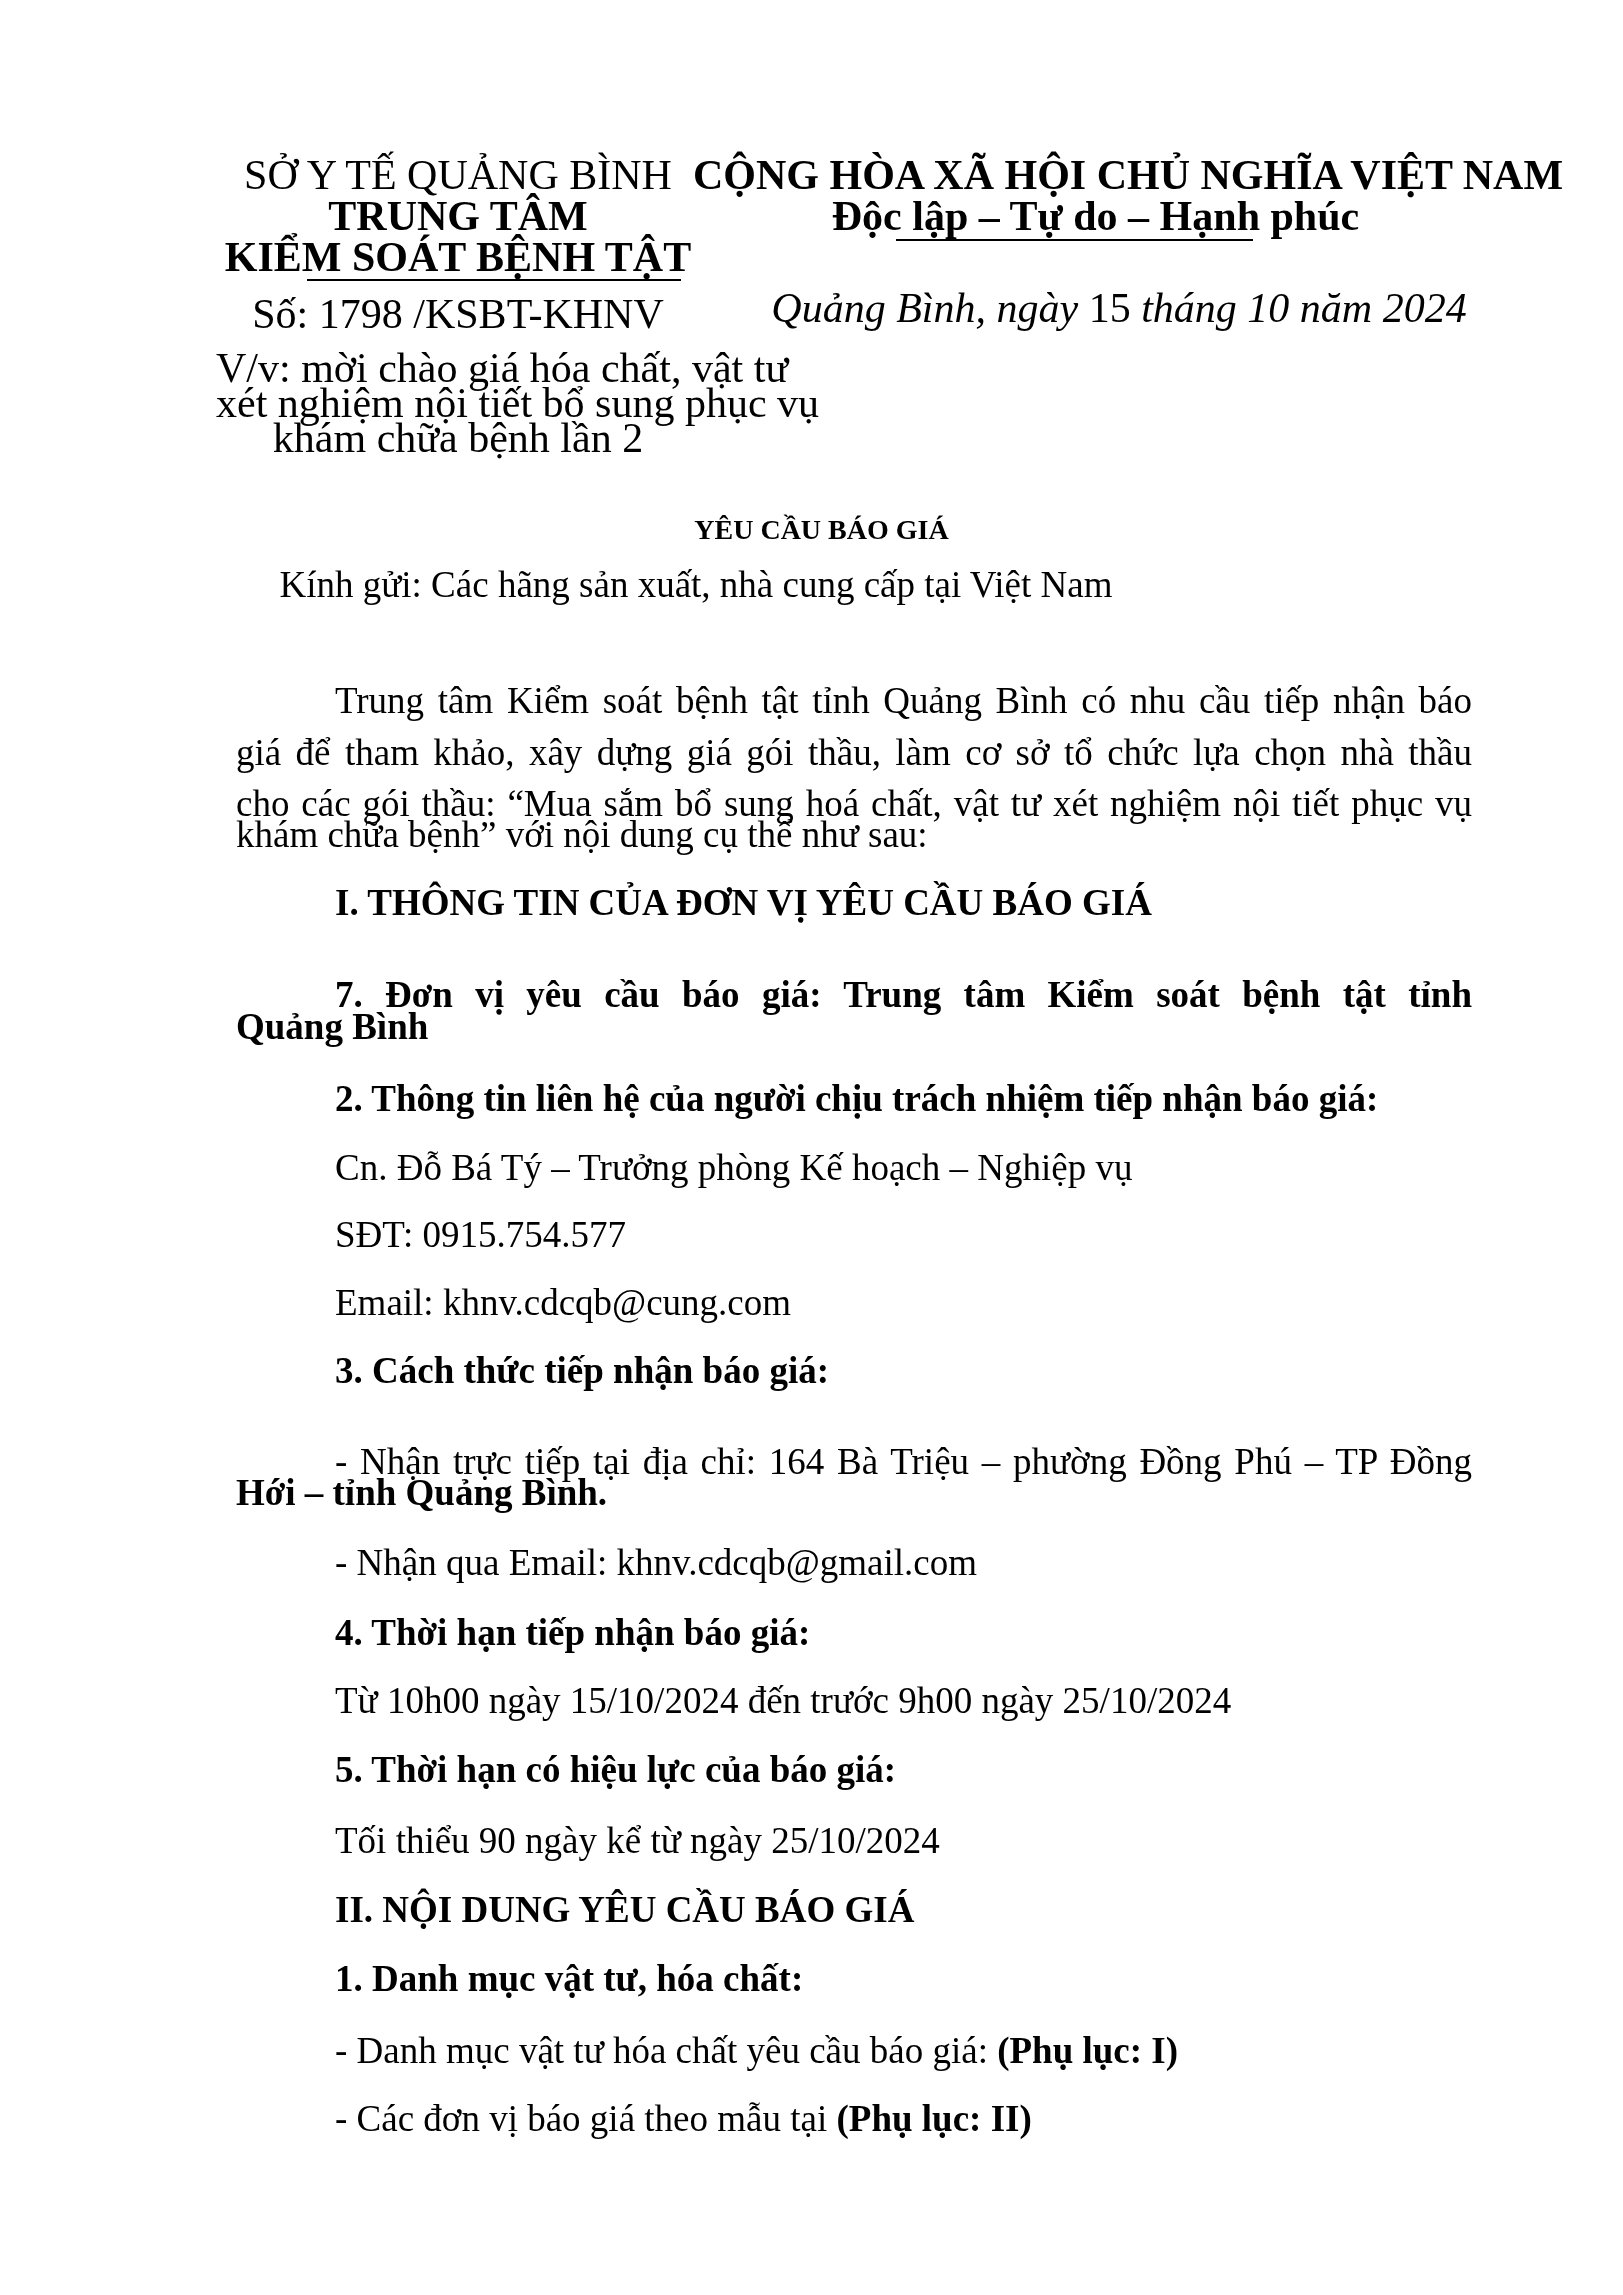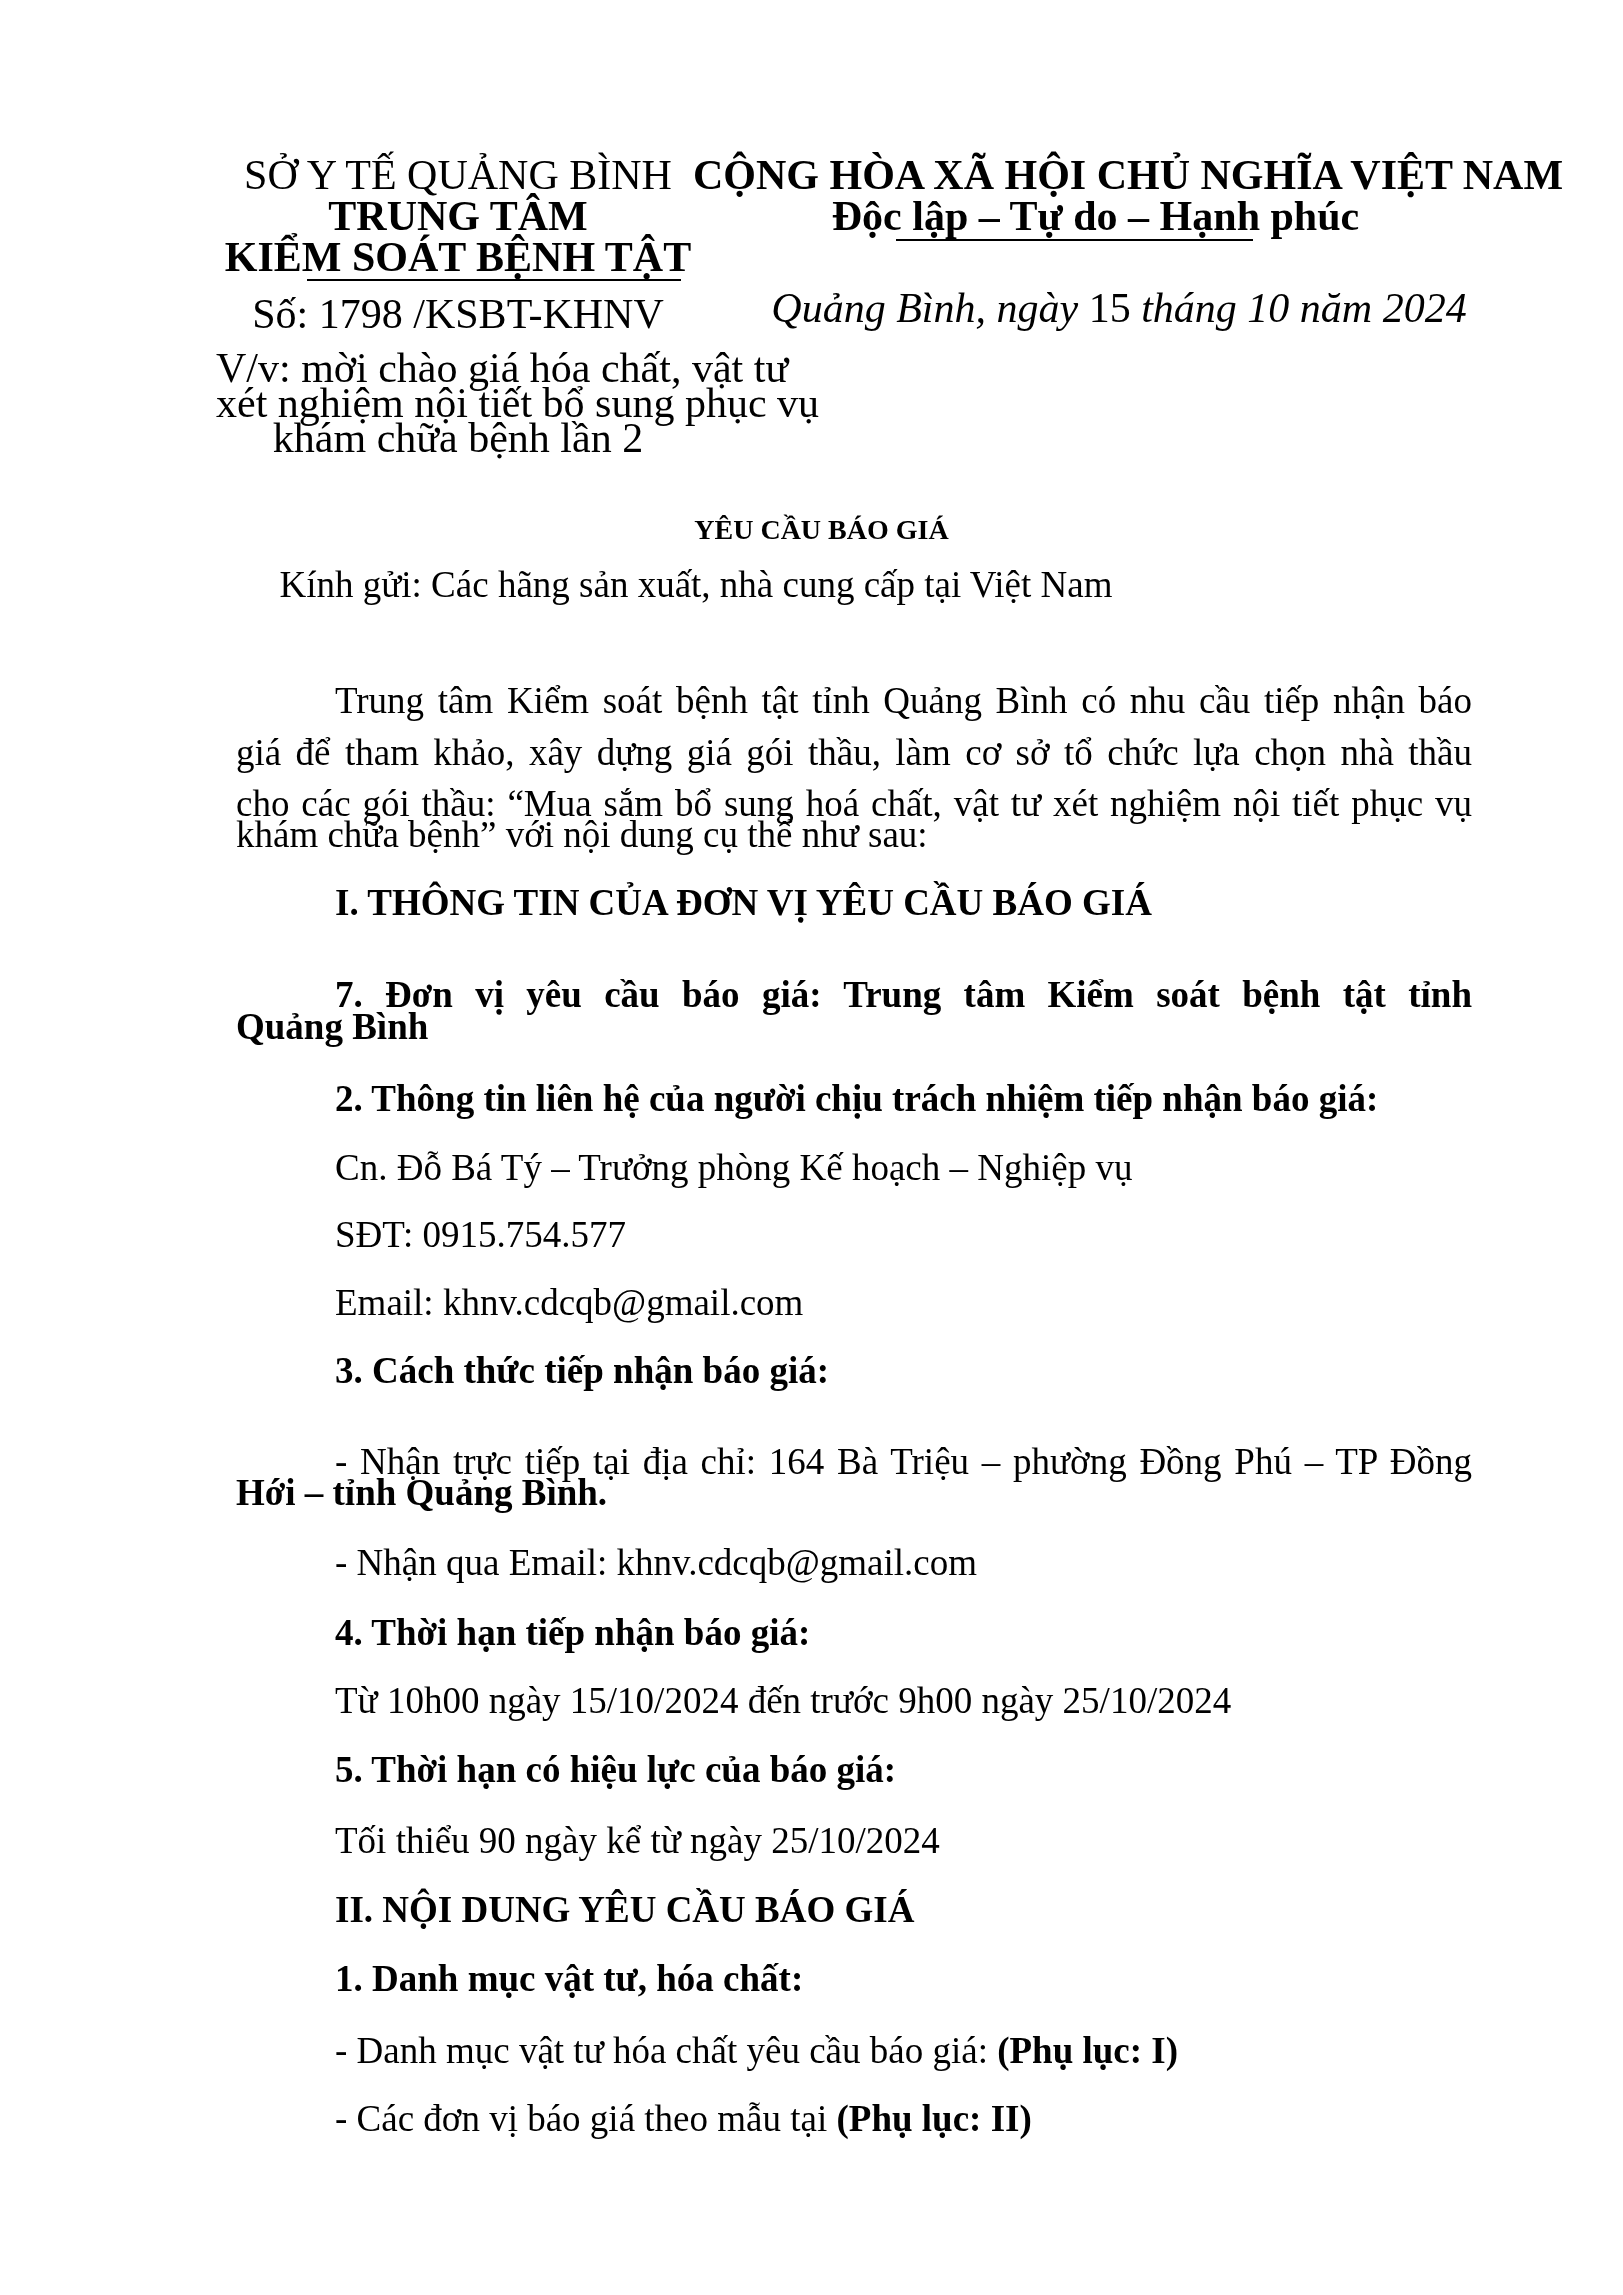--- a/index.html
+++ b/index.html
@@ -48,21 +48,21 @@
 <div class="justify-line" style="top:707px; left:236px; width:1236px;">giá để tham khảo, xây dựng giá gói thầu, làm cơ sở tổ chức lựa chọn nhà thầu</div>
 <div class="justify-line" style="top:758px; left:236px; width:1236px;">cho các gói thầu: “Mua sắm bổ sung hoá chất, vật tư xét nghiệm nội tiết phục vụ</div>
 <div class="line" style="top:809px;">khám chữa bệnh” với nội dung cụ thể như sau:</div>
 
 <div class="line ind bold" style="top:877px;">I. THÔNG TIN CỦA ĐƠN VỊ YÊU CẦU BÁO GIÁ</div>
 <div class="justify-line bold" style="top:949px;">7. Đơn vị yêu cầu báo giá: Trung tâm Kiểm soát bệnh tật tỉnh</div>
 <div class="line bold" style="top:1001px;">Quảng Bình</div>
 <div class="line ind bold" style="top:1073px;">2. Thông tin liên hệ của người chịu trách nhiệm tiếp nhận báo giá:</div>
 <div class="line ind" style="top:1142px;">Cn. Đỗ Bá Tý – Trưởng phòng Kế hoạch – Nghiệp vụ</div>
 <div class="line ind" style="top:1209px;">SĐT: 0915.754.577</div>
-<div class="line ind" style="top:1277px;">Email: khnv.cdcqb@gmail.com</div>
+<div class="line ind" style="top:1277px;">Email: khnv.cdcqb@cung.com</div>
 <div class="line ind bold" style="top:1345px;">3. Cách thức tiếp nhận báo giá:</div>
 <div class="justify-line" style="top:1416px;">- Nhận trực tiếp tại địa chỉ: 164 Bà Triệu – phường Đồng Phú – TP Đồng</div>
 <div class="line" style="top:1467px;font-weight:bold;">Hới – tỉnh Quảng Bình.</div>
 <div class="line ind" style="top:1537px;">- Nhận qua Email: khnv.cdcqb@gmail.com</div>
 <div class="line ind bold" style="top:1607px;">4. Thời hạn tiếp nhận báo giá:</div>
 <div class="line ind" style="top:1675px;">Từ 10h00 ngày 15/10/2024 đến trước 9h00 ngày 25/10/2024</div>
 <div class="line ind bold" style="top:1744px;">5. Thời hạn có hiệu lực của báo giá:</div>
 <div class="line ind" style="top:1815px;">Tối thiểu 90 ngày kể từ ngày 25/10/2024</div>
 
 <div class="line ind bold" style="top:1884px;">II. NỘI DUNG YÊU CẦU BÁO GIÁ</div>

